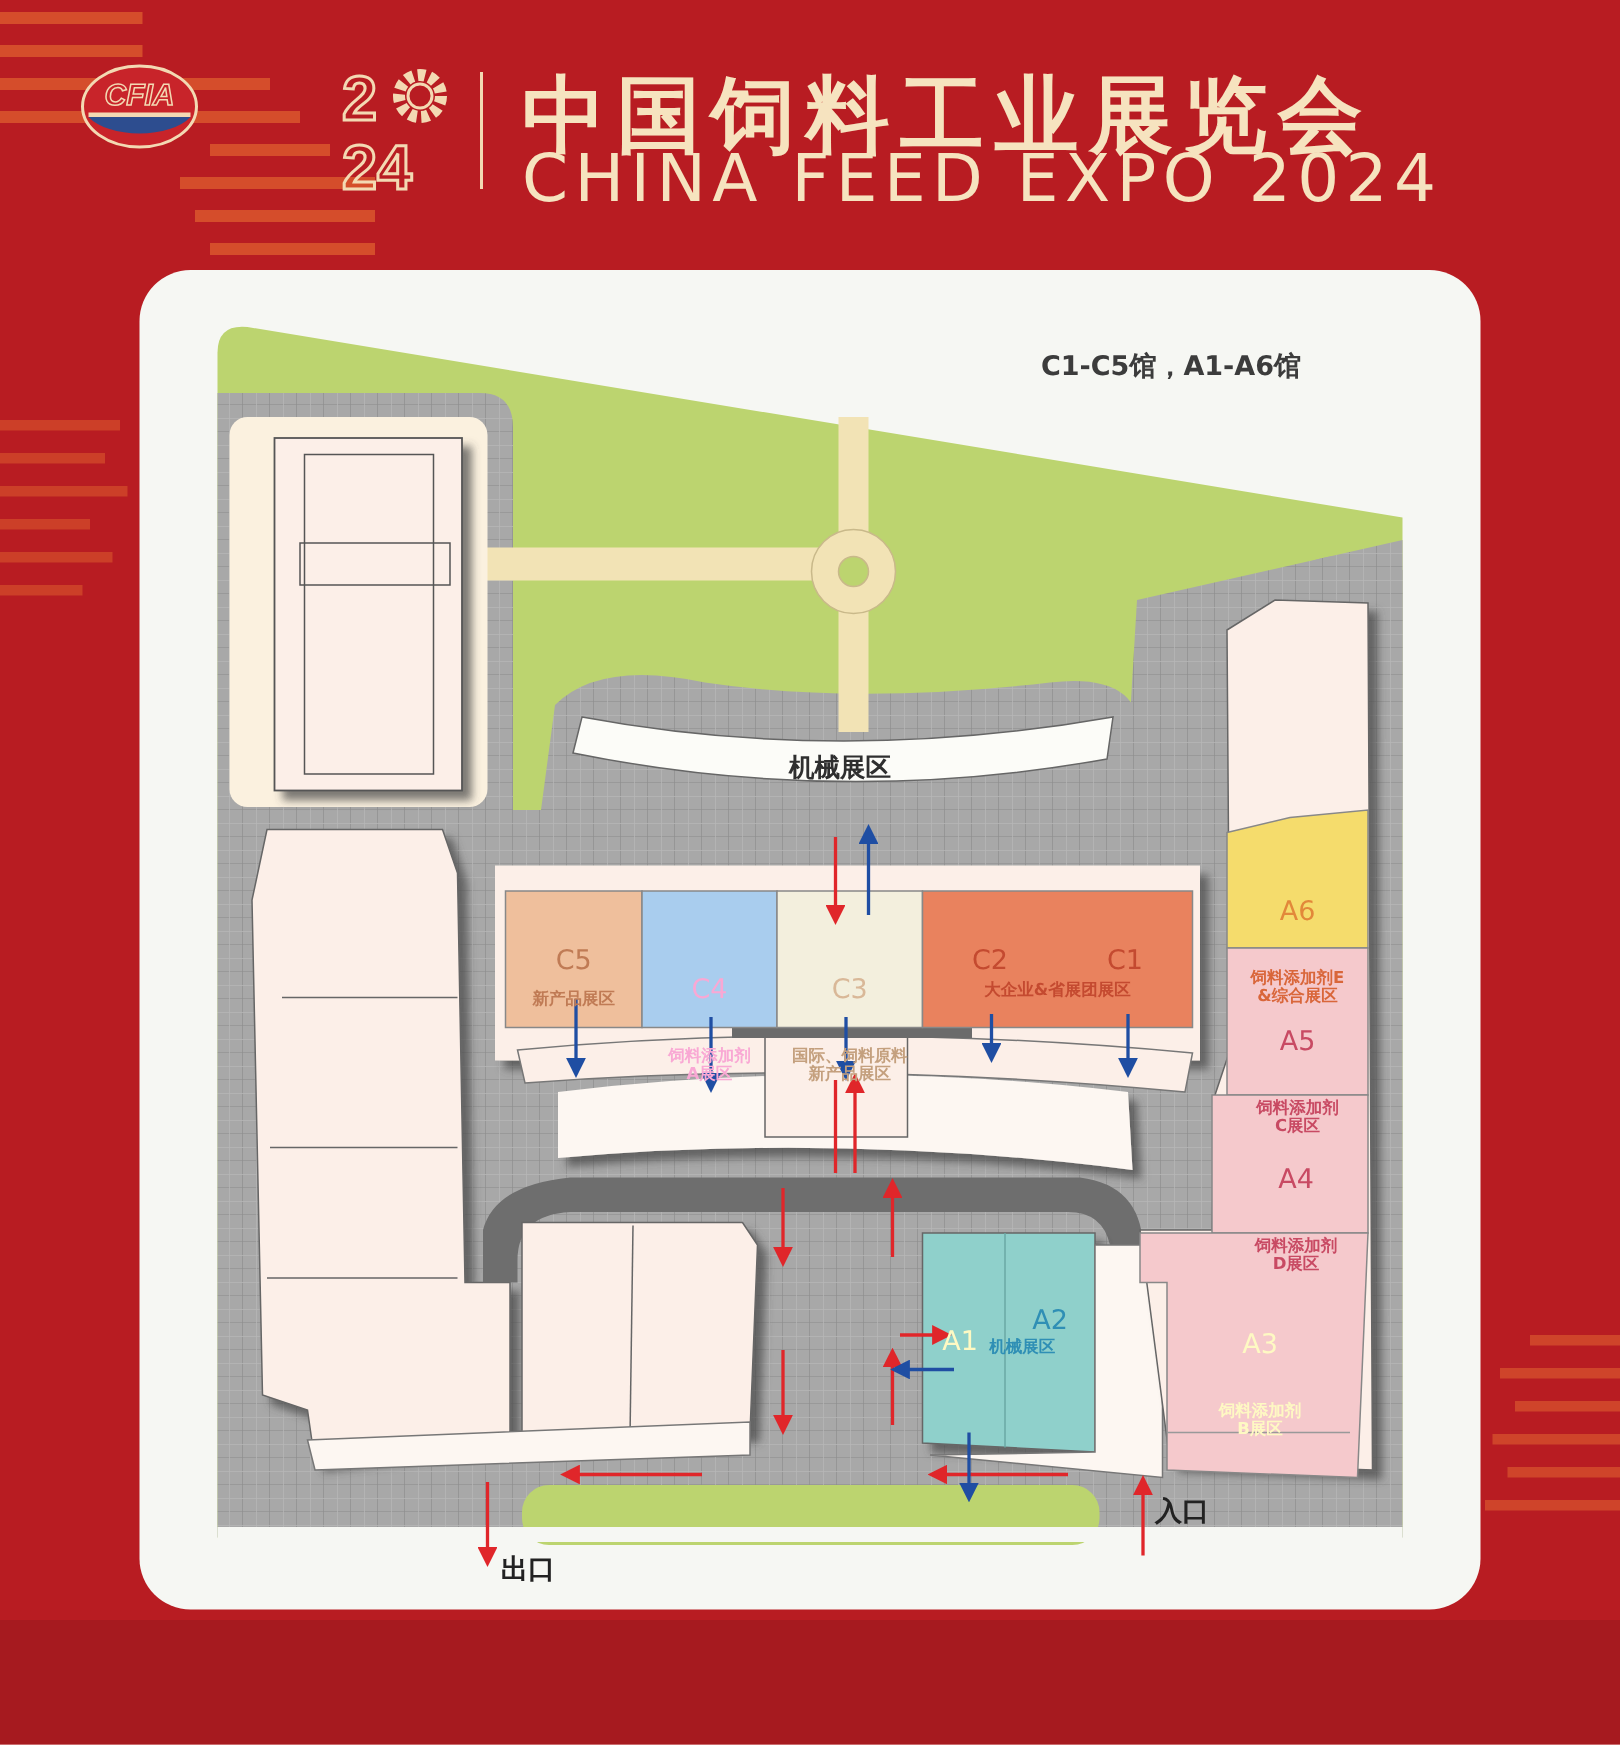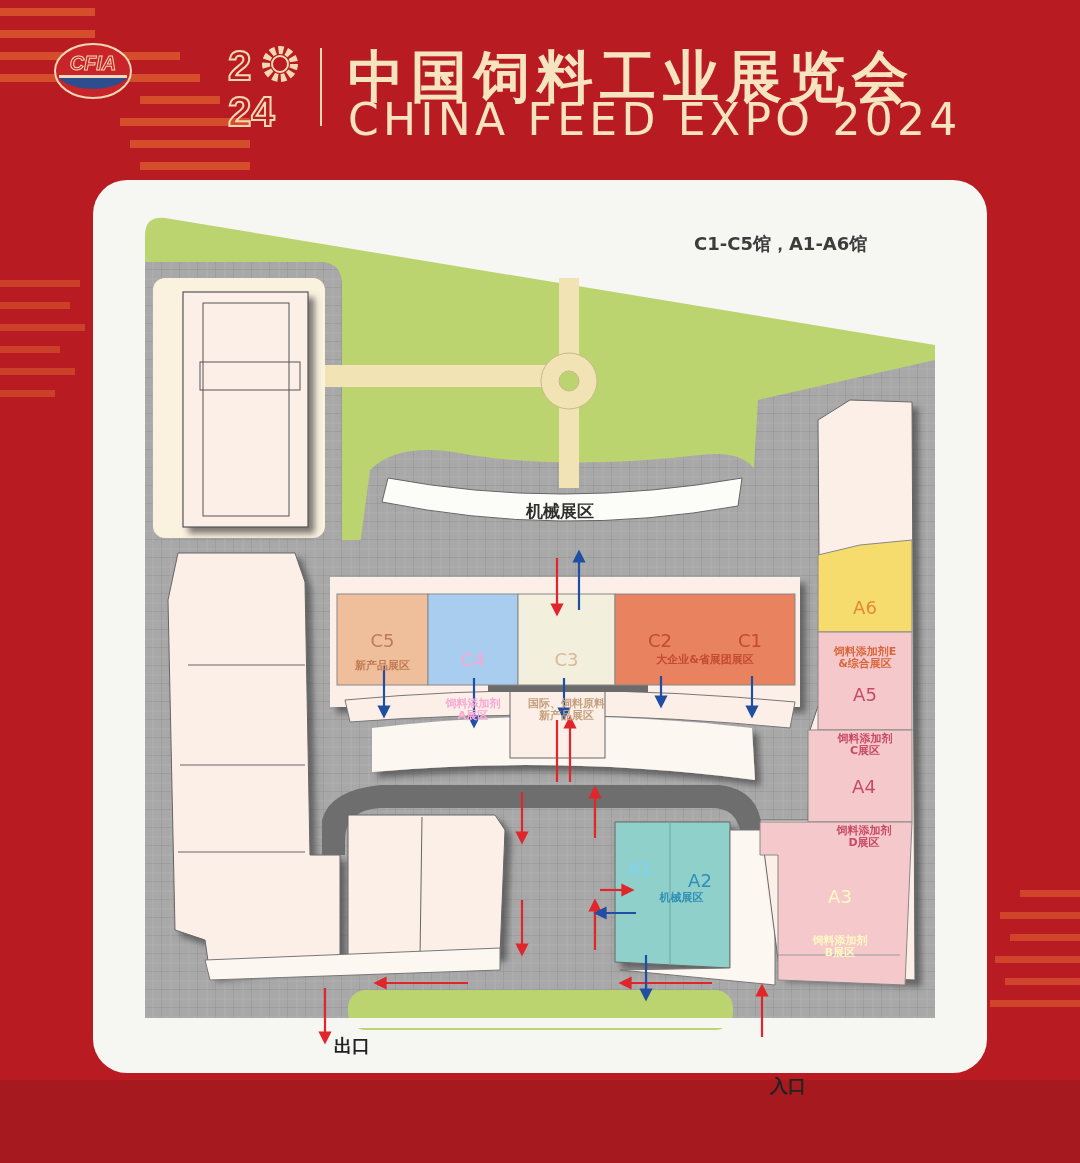--- a/index.html
+++ b/index.html
@@ -21,21 +21,21 @@
   .year { position: absolute; left: 228px; top: 40px; width: 72px; height: 90px; }
   .header-divider { position: absolute; left: 320px; top: 48px; width: 2px; height: 78px; background: #f3d9b3; }
   .title-cn { position: absolute; left: 348px; top: 40px; font-size: 56px; color: #f6e3bf; letter-spacing: 7px; font-weight: bold; }
   .title-en { position: absolute; left: 348px; top: 94px; font-size: 44px; color: #f6e3bf; letter-spacing: 4.3px; }
 
   .card { position: absolute; left: 93px; top: 180px; width: 894px; height: 893px; background: #f6f7f3; border-radius: 34px; }
   .map { position: absolute; left: 0; top: 0; }
   .legend-title { position: absolute; left: 694px; top: 232px; font-size: 18px; color: #3c3c3c; font-weight: bold; }
   .hotel-label { position: absolute; left: 526px; top: 500px; font-size: 17px; color: #2f2f2f; font-weight: bold; }
   .exit-label { position: absolute; left: 334px; top: 1034px; font-size: 18px; color: #222; font-weight: bold; }
-  .entry-label { position: absolute; left: 770px; top: 1074px; font-size: 18px; color: #222; font-weight: bold; }
+  .entry-label { position: absolute; left: 770px; top: 995px; font-size: 18px; color: #222; font-weight: bold; }
 
   .hall { position: absolute; text-align: center; }
   .hall .code { display: block; font-size: 18px; line-height: 30px; margin-top: 16px; }
   .hall .desc { display: block; font-size: 11px; line-height: 12px; margin-top: 4px; font-weight: bold; }
 </style>
 </head>
 <body>
 
 <div class="bg-stripes">
   <div style="left:0;top:8px;width:95px"></div>
@@ -221,21 +221,21 @@
 <div class="hall" style="left:812px;top:737px;width:104px;color:#c84a63;white-space:pre-line">
   <span class="code">A4</span>
   <span class="desc">饲料添加剂
 D展区</span>
 </div>
 <div class="hall" style="left:775px;top:847px;width:130px;color:#fef9c3;white-space:pre-line">
   <span class="code">A3</span>
   <span class="desc">饲料添加剂
 B展区</span>
 </div>
-<div class="hall" style="left:615px;top:838px;width:50px;color:#7dd3fc">
+<div class="hall" style="left:615px;top:864px;width:50px;color:#fef9c3">
   <span class="code">A1</span>
 </div>
 <div class="hall" style="left:675px;top:850px;width:50px;color:#2f8fb5">
   <span class="code">A2</span>
 </div>
 <div class="hall" style="left:615px;top:888px;width:133px;color:#2f8fb5">
   <span class="desc">机械展区</span>
 </div>
 
 </body></html>

